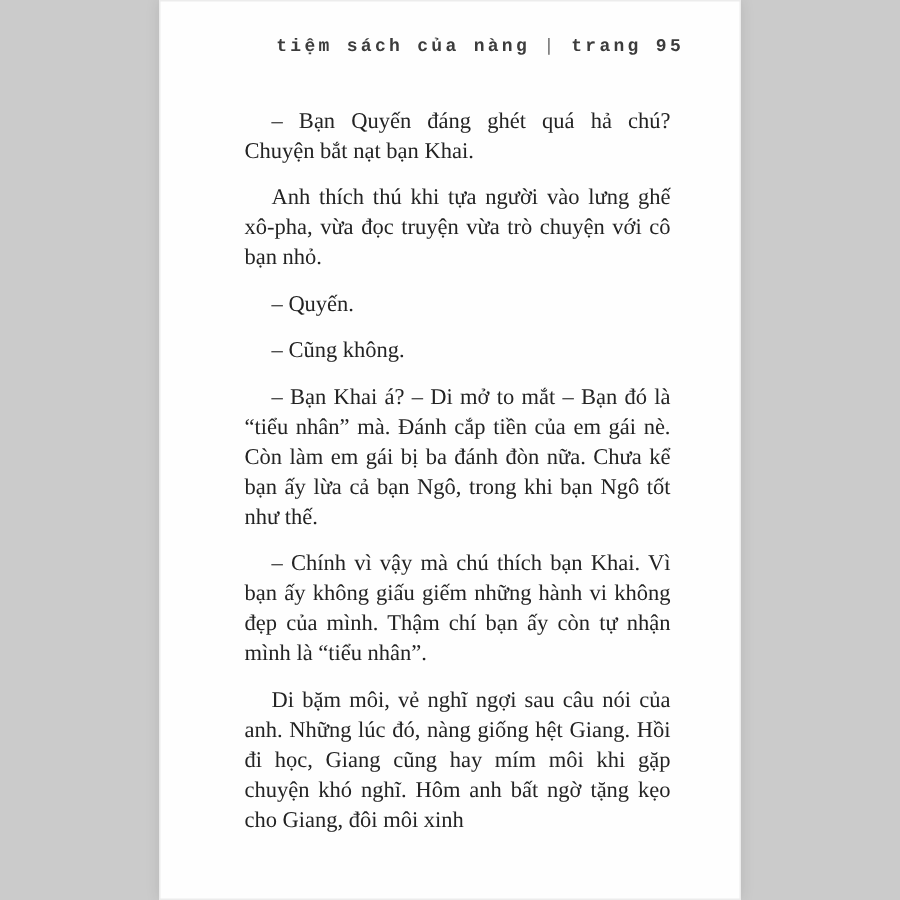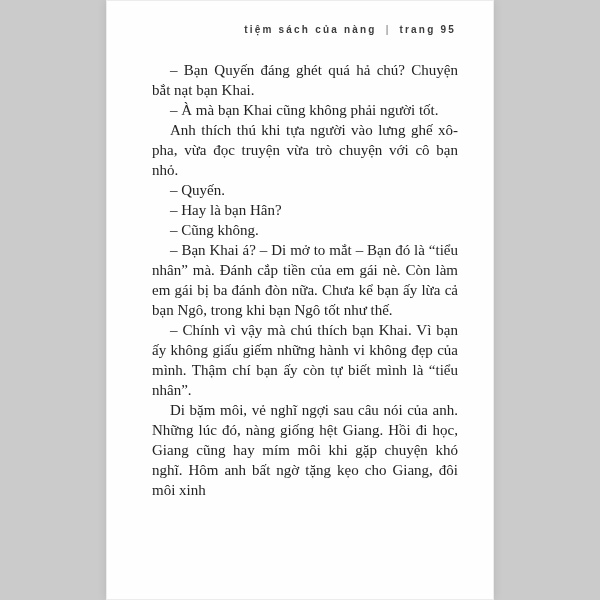--- a/index.html
+++ b/index.html
@@ -23,22 +23,22 @@
     top: 0;
     width: 388px;
     height: 600px;
     background: #fefefe;
     box-shadow: inset 0 0 0 1px #ececec, 0 0 9px rgba(0,0,0,0.10);
   }
   .running-header {
     position: absolute;
     top: 24px;
     right: 38px;
-    font-family: Liberation Sans, sans-serif;
-    font-size: 10px;
+    font-family: Liberation Mono, monospace;
+    font-size: 12px;
     font-weight: 700;
     letter-spacing: 2.2px;
     color: #3c3c3c;
     white-space: nowrap;
   }
   .running-header .sep {
     margin: 0 9px;
     font-weight: 400;
     color: #6a6a6a;
   }
@@ -47,38 +47,36 @@
     left: 46px;
     top: 60px;
     width: 306px;
     color: #232323;
     font-size: 15px;
     line-height: 20px;
     text-align: justify;
     text-justify: inter-word;
   }
   .body-text p {
-    margin: 0;
+    margin: 11px;
     padding: 0;
     text-indent: 18px;
   }
 </style>
 </head>
 <body>
 
 <div class="photo">
   <div class="paper">
     <div class="running-header">
       <span>tiệm sách của nàng</span><span class="sep">|</span><span>trang 95</span>
     </div>
     <div class="body-text">
         <p>– Bạn Quyến đáng ghét quá hả chú? Chuyện bắt nạt bạn Khai.</p>
-        <p>– À mà bạn Khai cũng không phải người tốt.</p>
         <p>Anh thích thú khi tựa người vào lưng ghế xô-pha, vừa đọc truyện vừa trò chuyện với cô bạn nhỏ.</p>
         <p>– Quyến.</p>
-        <p>– Hay là bạn Hân?</p>
         <p>– Cũng không.</p>
         <p>– Bạn Khai á? – Di mở to mắt – Bạn đó là “tiểu nhân” mà. Đánh cắp tiền của em gái nè. Còn làm em gái bị ba đánh đòn nữa. Chưa kể bạn ấy lừa cả bạn Ngô, trong khi bạn Ngô tốt như thế.</p>
-        <p>– Chính vì vậy mà chú thích bạn Khai. Vì bạn ấy không giấu giếm những hành vi không đẹp của mình. Thậm chí bạn ấy còn tự biết mình là “tiểu nhân”.</p>
+        <p>– Chính vì vậy mà chú thích bạn Khai. Vì bạn ấy không giấu giếm những hành vi không đẹp của mình. Thậm chí bạn ấy còn tự nhận mình là “tiểu nhân”.</p>
         <p>Di bặm môi, vẻ nghĩ ngợi sau câu nói của anh. Những lúc đó, nàng giống hệt Giang. Hồi đi học, Giang cũng hay mím môi khi gặp chuyện khó nghĩ. Hôm anh bất ngờ tặng kẹo cho Giang, đôi môi xinh</p>
       </div>
   </div>
 </div>
 
 </body></html>

